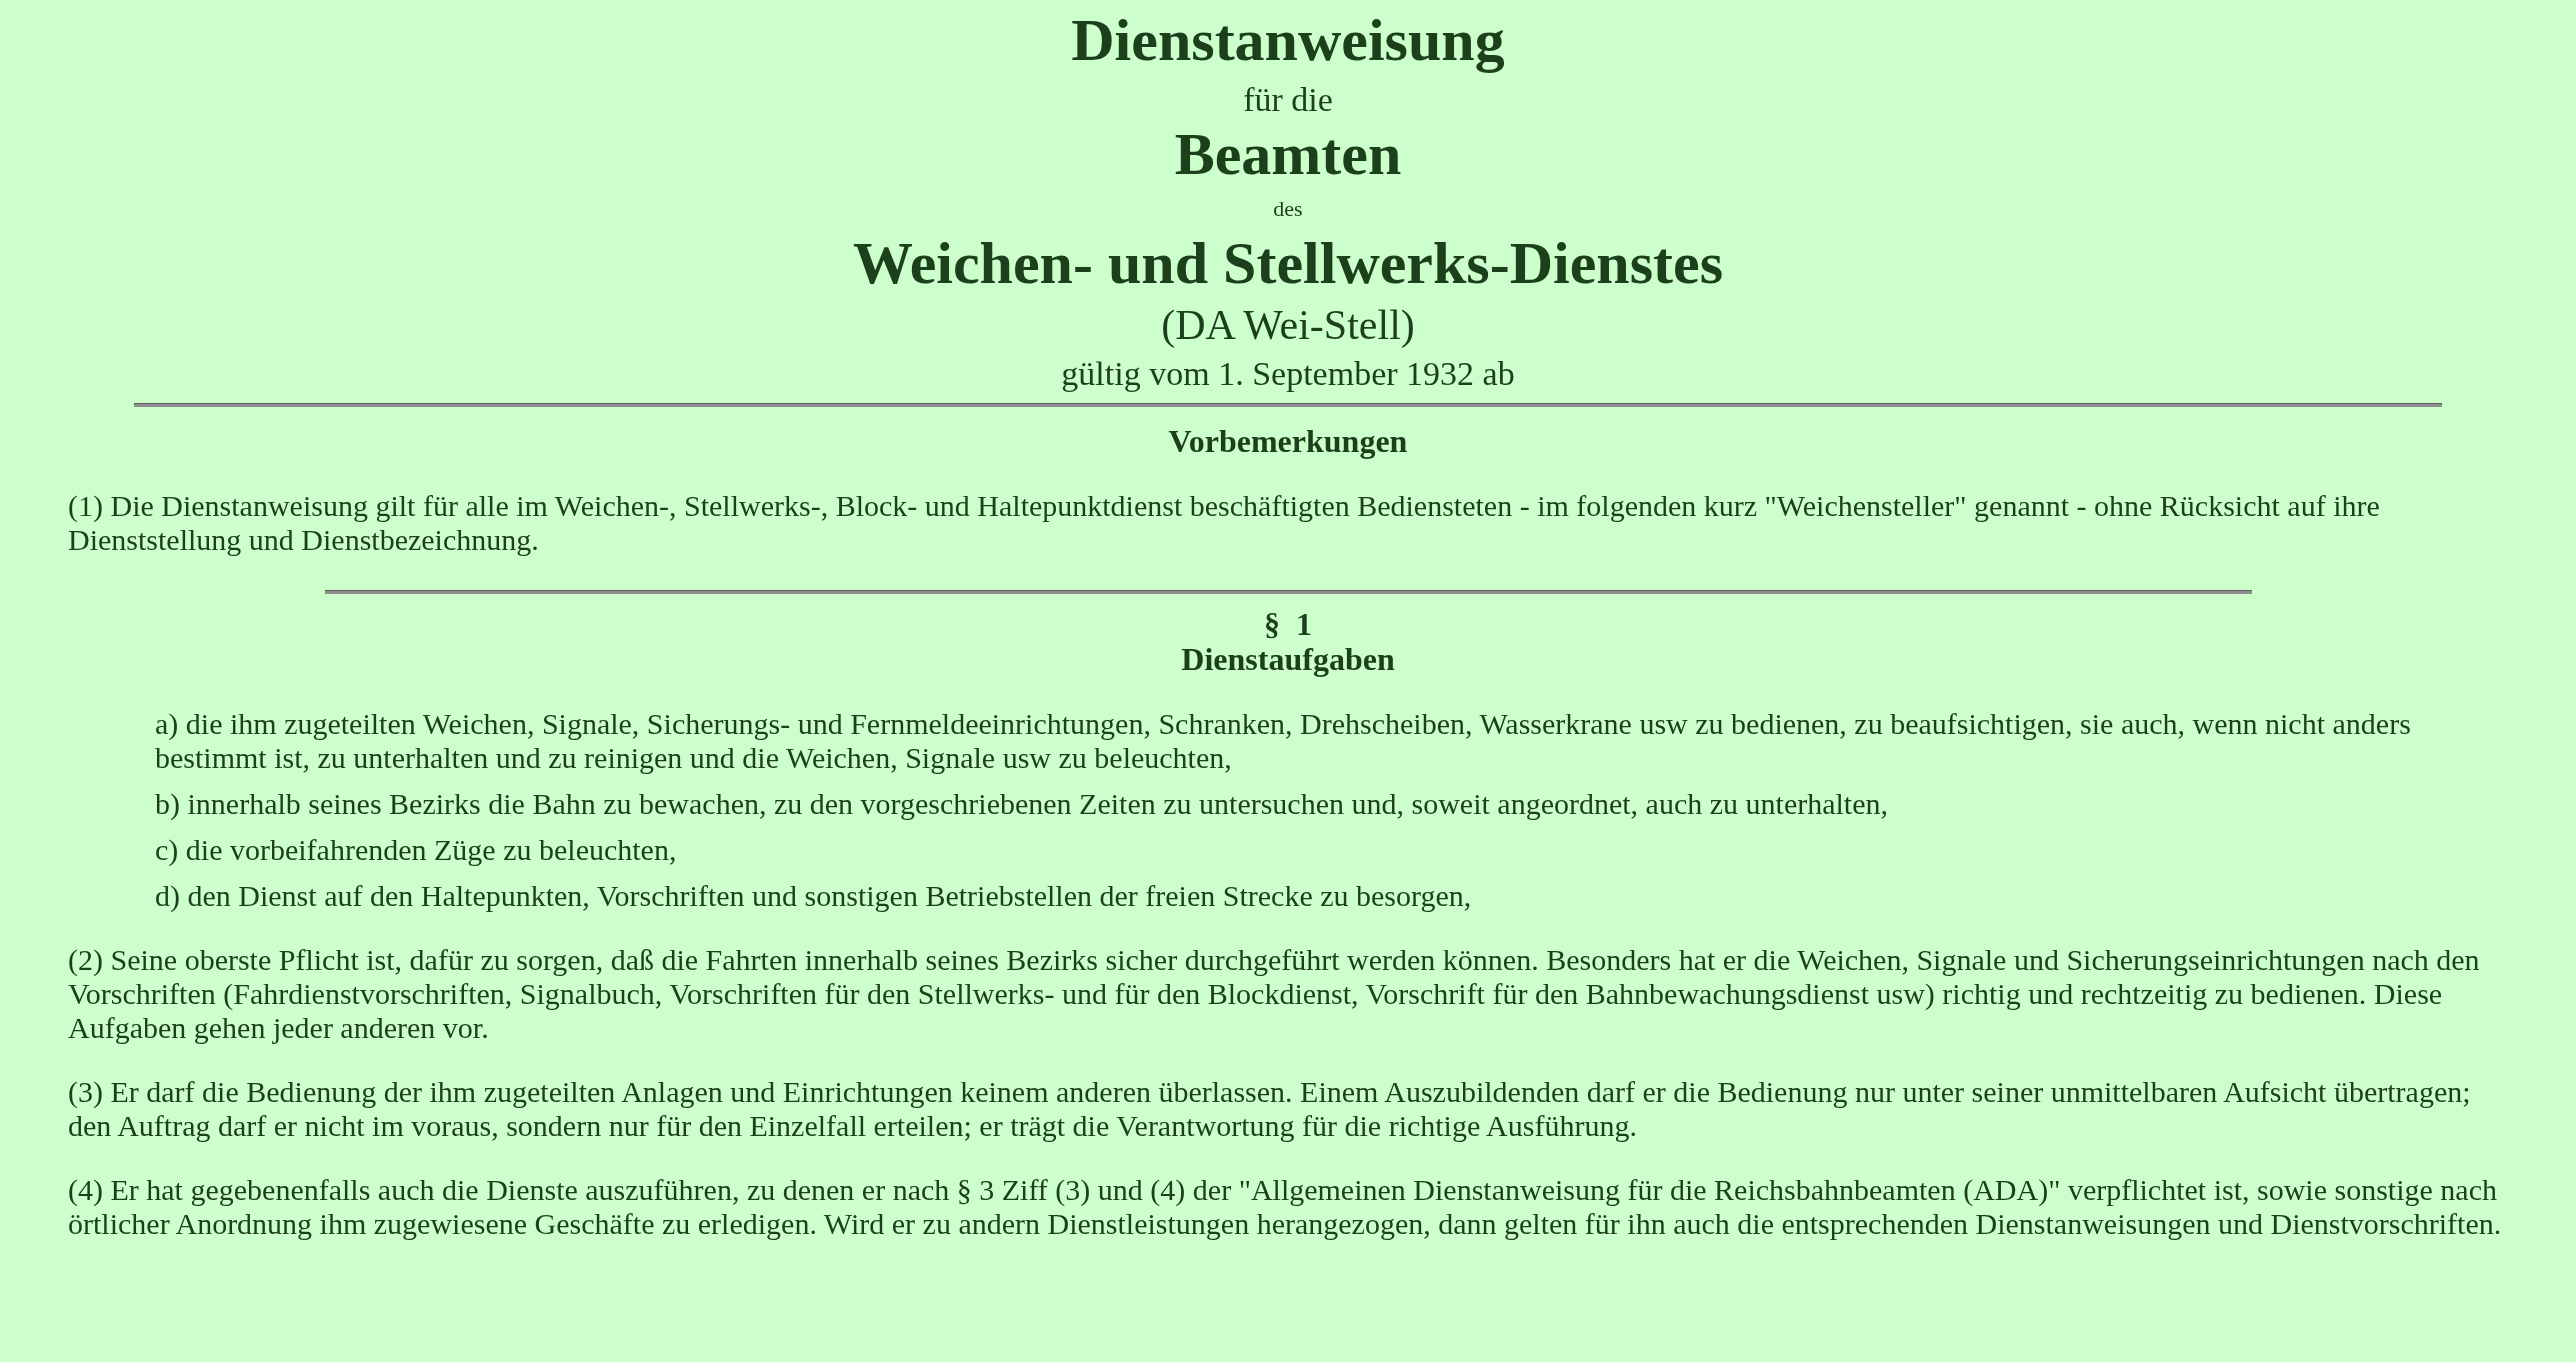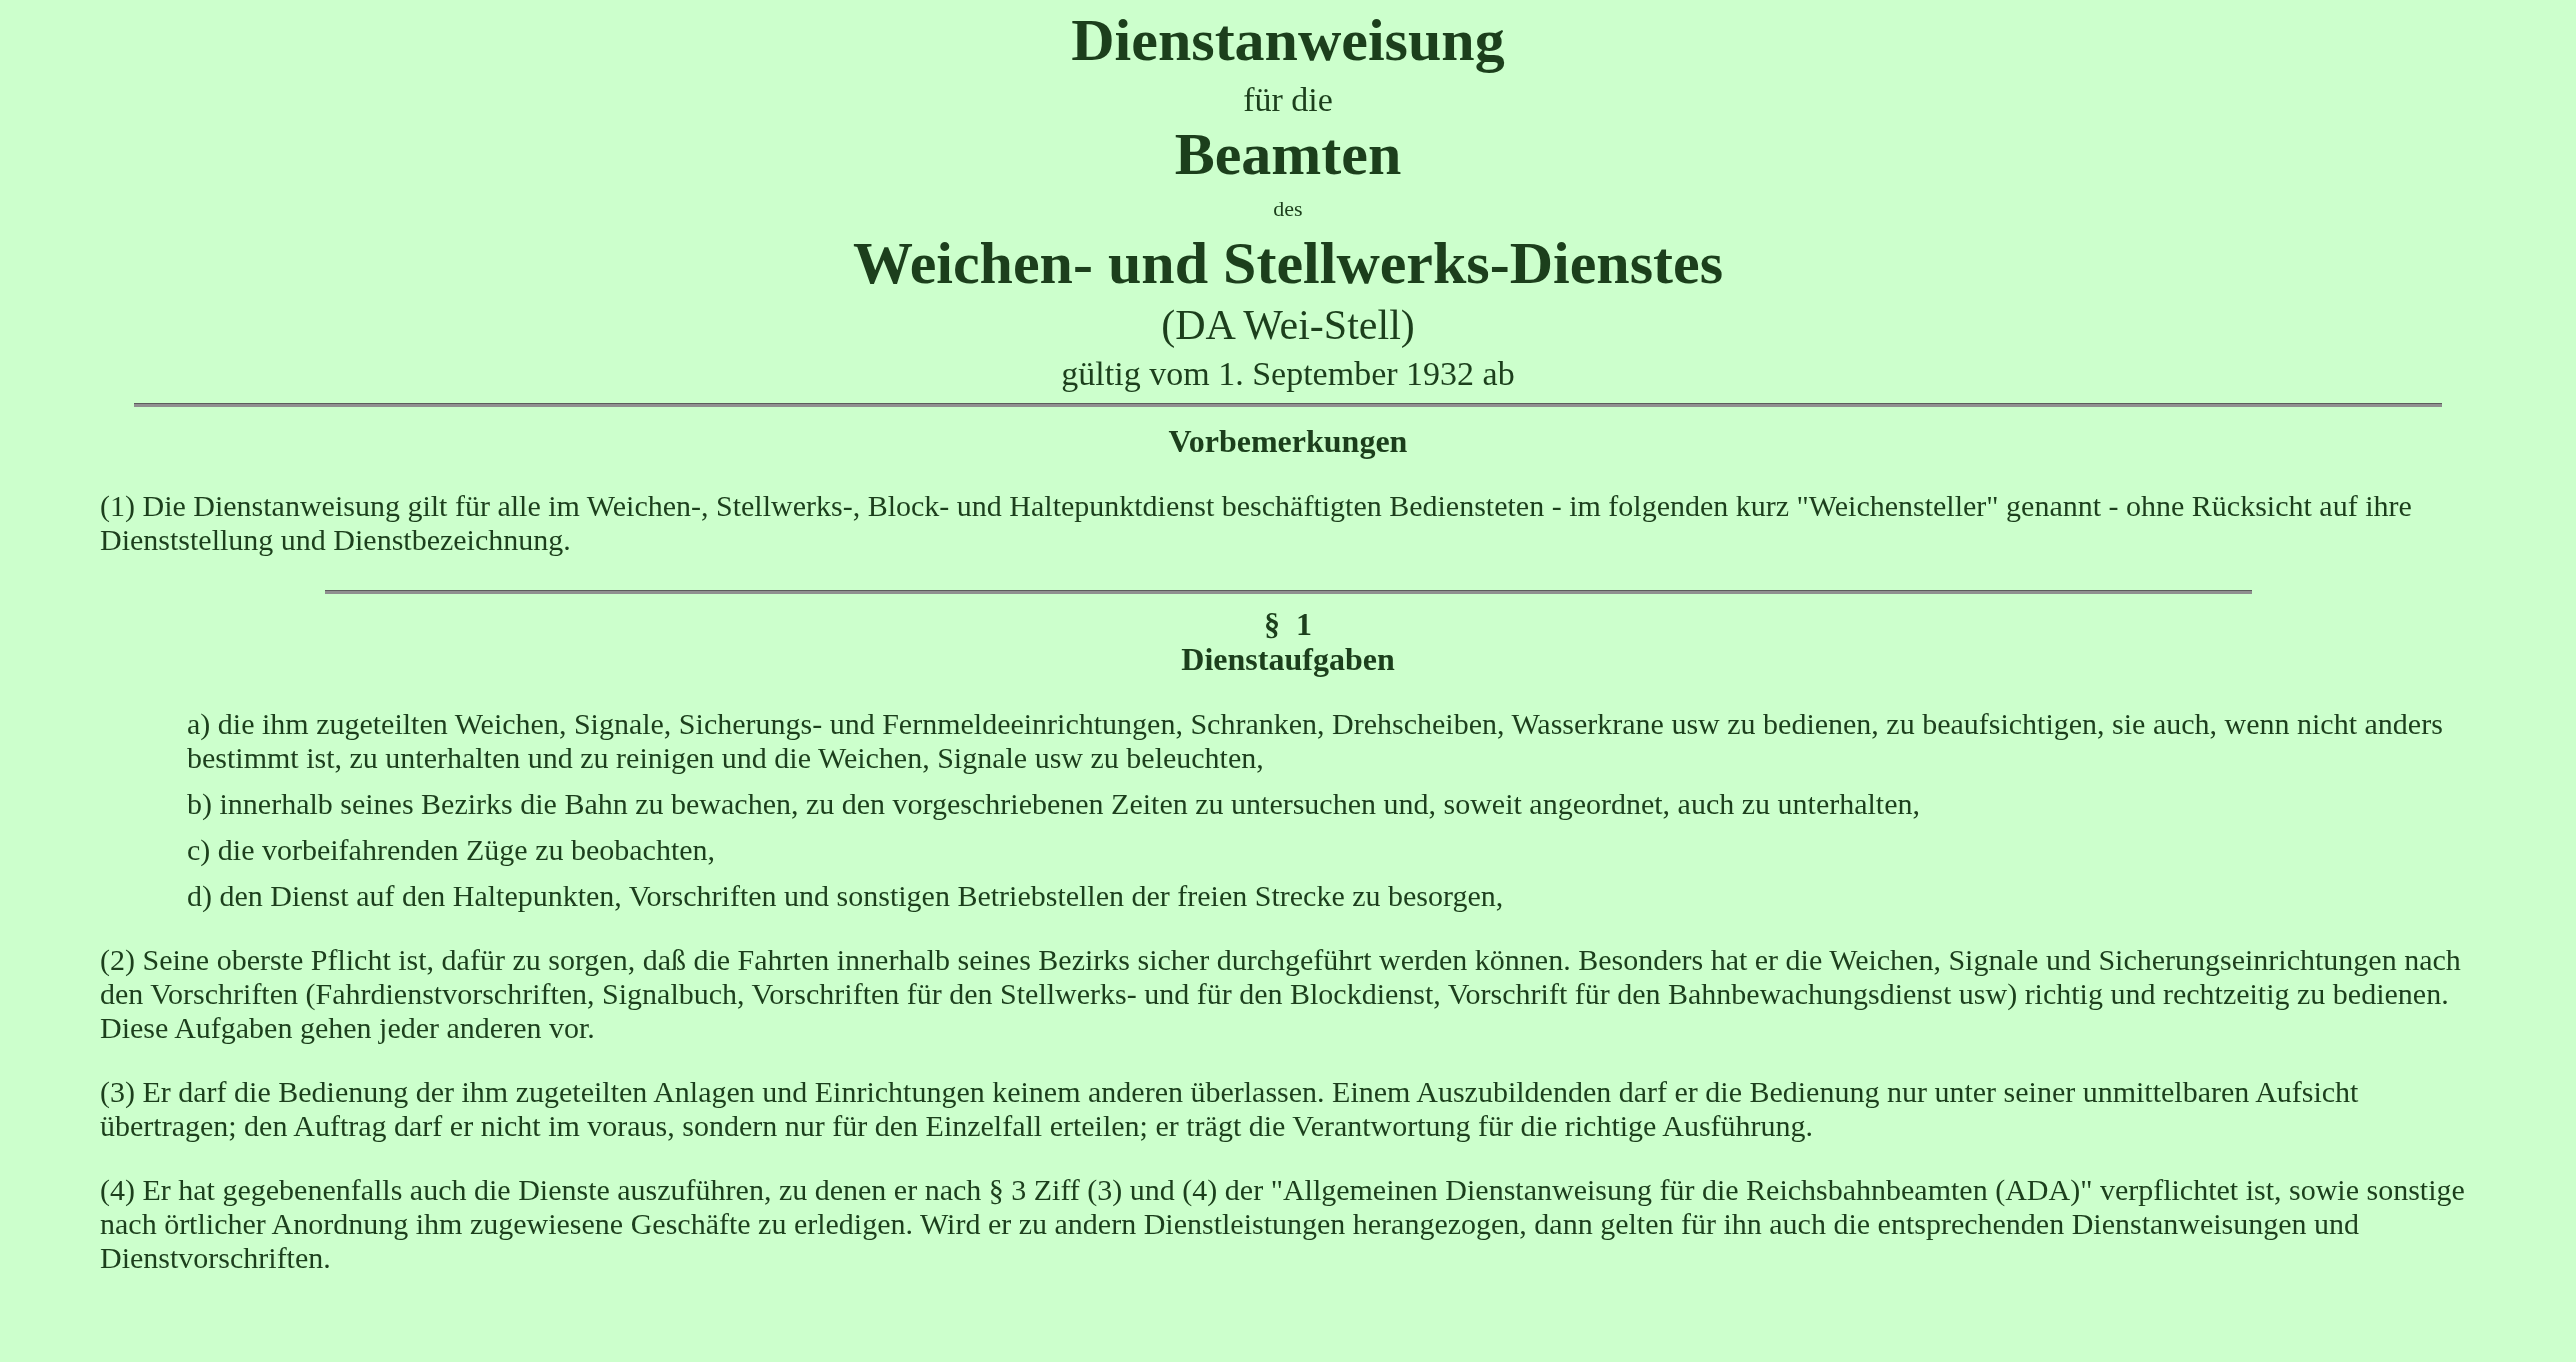--- a/index.html
+++ b/index.html
@@ -24,21 +24,21 @@
 
   .rule {
     height: 2.7px;
     background: #8f8f8f;
     border-top: 1.8px solid #5c5c5c;
     margin: 7.3px auto 0 auto;
   }
   .rule-wide { width: 2308px; }
   .rule-mid  { width: 1927px; margin-top: 33px; }
 
-  .content { padding: 0 100px; }
+  .content { padding: 0 68px; }
   .content p { margin: 30px 0; }
 
   .center-bold {
     text-align: center;
     font-weight: bold;
     font-size: 32px;
     line-height: 36px;
   }
   .vorbemerkungen-heading { margin: 16.3px 0 0 0; }
   .section-heading { margin: 12.7px 0 0 0; line-height: 35px; }
@@ -73,21 +73,21 @@
   <section class="content">
     <div class="center-bold section-heading">
       <div>§&nbsp; 1</div>
       <div>Dienstaufgaben</div>
     </div>
 
 
     <div class="duty-list">
       <div class="duty">a) die ihm zugeteilten Weichen, Signale, Sicherungs- und Fernmeldeeinrichtungen, Schranken, Drehscheiben, Wasserkrane usw zu bedienen, zu beaufsichtigen, sie auch, wenn nicht anders bestimmt ist, zu unterhalten und zu reinigen und die Weichen, Signale usw zu beleuchten,</div>
       <div class="duty">b) innerhalb seines Bezirks die Bahn zu bewachen, zu den vorgeschriebenen Zeiten zu untersuchen und, soweit angeordnet, auch zu unterhalten,</div>
-      <div class="duty">c) die vorbeifahrenden Züge zu beobachten,</div>
+      <div class="duty">c) die vorbeifahrenden Züge zu beleuchten,</div>
       <div class="duty">d) den Dienst auf den Haltepunkten, Vorschriften und sonstigen Betriebstellen der freien Strecke zu besorgen,</div>
     </div>
 
     <p>(2) Seine oberste Pflicht ist, dafür zu sorgen, daß die Fahrten innerhalb seines Bezirks sicher durchgeführt werden können. Besonders hat er die Weichen, Signale und Sicherungseinrichtungen nach den Vorschriften (Fahrdienstvorschriften, Signalbuch, Vorschriften für den Stellwerks- und für den Blockdienst, Vorschrift für den Bahnbewachungsdienst usw) richtig und rechtzeitig zu bedienen. Diese Aufgaben gehen jeder anderen vor.</p>
     <p>(3) Er darf die Bedienung der ihm zugeteilten Anlagen und Einrichtungen keinem anderen überlassen. Einem Auszubildenden darf er die Bedienung nur unter seiner unmittelbaren Aufsicht übertragen; den Auftrag darf er nicht im voraus, sondern nur für den Einzelfall erteilen; er trägt die Verantwortung für die richtige Ausführung.</p>
     <p>(4) Er hat gegebenenfalls auch die Dienste auszuführen, zu denen er nach § 3 Ziff (3) und (4) der "Allgemeinen Dienstanweisung für die Reichsbahnbeamten (ADA)" verpflichtet ist, sowie sonstige nach örtlicher Anordnung ihm zugewiesene Geschäfte zu erledigen. Wird er zu andern Dienstleistungen herangezogen, dann gelten für ihn auch die entsprechenden Dienstanweisungen und Dienstvorschriften.</p>
   </section>
 
 </main>
 

